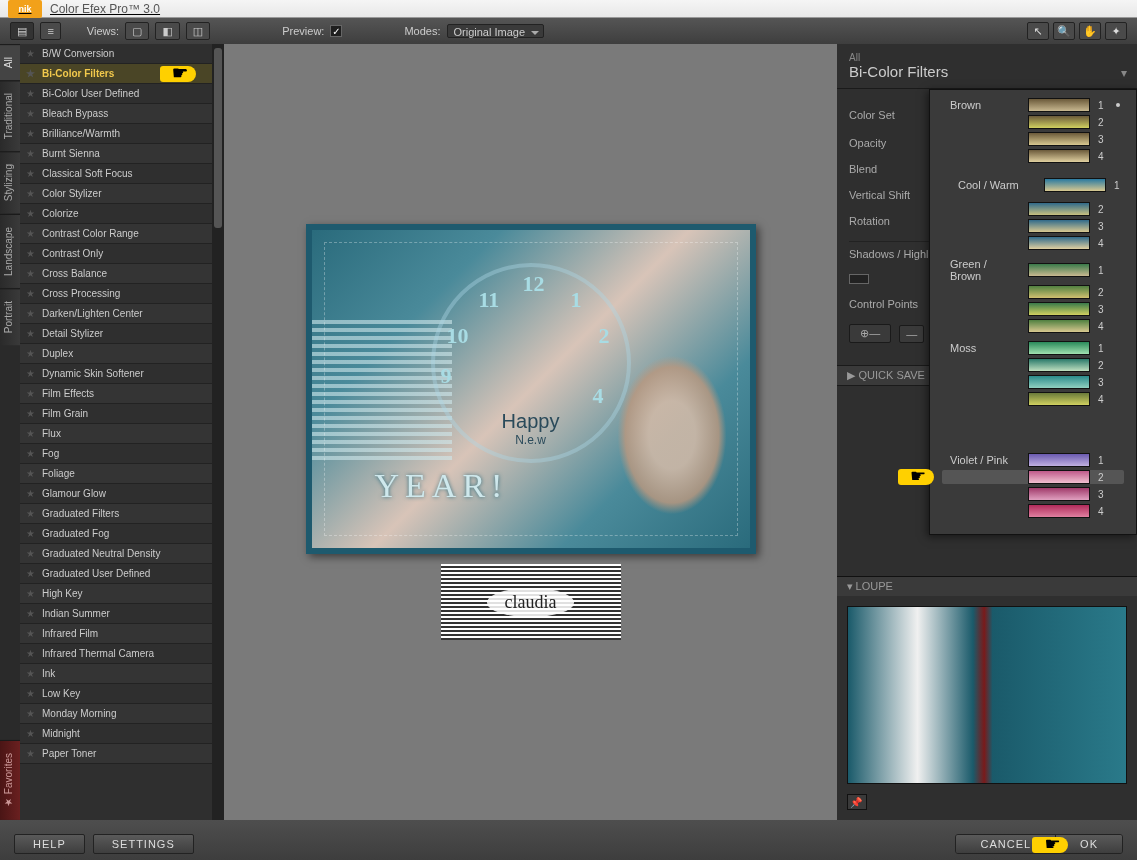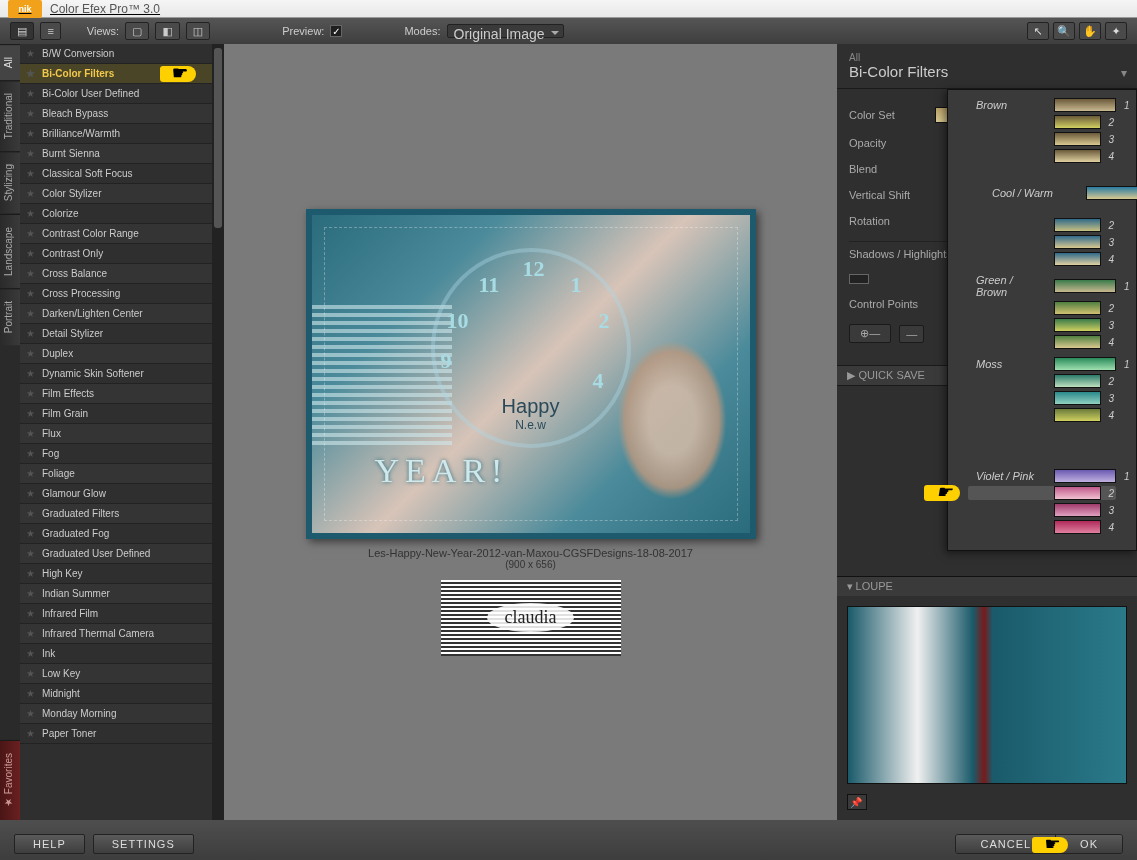--- a/index.html
+++ b/index.html
@@ -9,21 +9,21 @@
 .logo { width: 34px; height: 18px; background: #f2a11a; color: #fff; font-size: 9px; font-weight: bold; display: flex; align-items: center; justify-content: center; border-radius: 2px; }
 .app-title { font-size: 12px; color: #555; }
 
 .toolbar { height: 26px; background: linear-gradient(#555, #3e3e3e); display: flex; align-items: center; padding: 0 10px; gap: 6px; font-size: 11px; color: #ccc; }
 .tb-btn { border: 1px solid #222; background: #4a4a4a; padding: 1px 6px; height: 18px; display: inline-flex; align-items: center; border-radius: 2px; }
 .tb-btn.active { background: #333; }
 .tb-check { width: 12px; height: 12px; background: #1f1f1f; border: 1px solid #666; display: inline-flex; align-items: center; justify-content: center; color: #fff; font-size: 10px; }
 .tb-spacer { flex: 1; }
 .tb-right { display: flex; gap: 4px; }
 .tb-icon { width: 22px; height: 18px; border: 1px solid #222; background: #4a4a4a; display: inline-flex; align-items: center; justify-content: center; color: #ddd; font-size: 11px; border-radius: 2px; }
-.dropdown { background: #3a3a3a; border: 1px solid #222; color: #ccc; font-size: 14px; padding: 1px 18px 1px 6px; height: 14px; position: relative; border-radius: 2px; }
+.dropdown { background: #3a3a3a; border: 1px solid #222; color: #ccc; font-size: 11px; padding: 1px 18px 1px 6px; height: 14px; position: relative; border-radius: 2px; }
 .dropdown::after { content: ''; position: absolute; right: 4px; top: 6px; border: 4px solid transparent; border-top-color: #aaa; }
 
 .main { display: flex; height: calc(100% - 28px - 26px - 30px); }
 
 .vert-tabs { width: 20px; background: #2a2a2a; display: flex; flex-direction: column; }
 .vtab { writing-mode: vertical-rl; transform: rotate(180deg); padding: 12px 3px; font-size: 10px; color: #aaa; border-bottom: 1px solid #1a1a1a; text-align: center; cursor: pointer; background: linear-gradient(to right, #3a3a3a, #2a2a2a); }
 .vtab.active { background: #444; color: #ddd; }
 .vtab.fav { background: linear-gradient(to right, #6a2020, #4a1515); color: #c99; }
 
 .filter-list { width: 204px; background: #2f2f2f; overflow-y: auto; position: relative; }
@@ -59,21 +59,21 @@
 
 .settings { padding: 18px 12px 8px 12px; font-size: 11px; color: #aaa; position: relative; }
 .setting-row { display: flex; align-items: center; margin-bottom: 14px; gap: 8px; }
 .setting-row label { width: 78px; }
 .swatch-btn { width: 70px; height: 16px; background: linear-gradient(#b8a068, #d8c890); border: 1px solid #111; }
 .mini-num { font-size: 10px; color: #ccc; }
 .mini-arrow { width: 12px; height: 12px; background: #444; border: 1px solid #111; font-size: 8px; display: flex; align-items: center; justify-content: center; color: #aaa; }
 .cp-btn { padding: 2px 10px; background: #3a3a3a; border: 1px solid #1a1a1a; color: #aaa; font-size: 11px; border-radius: 2px; }
 .subheader { background: #3a3a3a; border-top: 1px solid #1a1a1a; border-bottom: 1px solid #1a1a1a; padding: 3px 10px; color: #999; font-size: 11px; }
 
-.color-popup { position: absolute; top: 0; right: 0; width: 190px; background: #3a3a3a; border: 1px solid #111; padding: 8px 20px; z-index: 20; box-shadow: -2px 2px 8px rgba(0,0,0,.5); font-style: italic; }
+.color-popup { position: absolute; top: 0; right: 0; width: 208px; background: #3a3a3a; border: 1px solid #111; padding: 8px 12px; z-index: 20; box-shadow: -2px 2px 8px rgba(0,0,0,.5); }
 .color-group { margin-bottom: 8px; }
 .color-group .gname { font-size: 11px; color: #ccc; margin-bottom: 4px; padding-left: 4px; }
 .swatch-row { display: flex; align-items: center; gap: 8px; margin-bottom: 3px; padding-left: 4px; }
 .swatch { width: 62px; height: 14px; border: 1px solid #111; }
 .swatch-row .idx { font-size: 10px; color: #ccc; width: 10px; }
 .swatch-row .dot { width: 4px; height: 4px; border-radius: 50%; background: #ccc; }
 .swatch-row.sel { background: #555; border-radius: 2px; position: relative; }
 
 .loupe-section { border-top: 1px solid #111; }
 .loupe-header { background: #3a3a3a; padding: 3px 10px; color: #999; font-size: 11px; }
@@ -151,29 +151,30 @@
       <div class="filter-item">Duplex</div>
       <div class="filter-item">Dynamic Skin Softener</div>
       <div class="filter-item">Film Effects</div>
       <div class="filter-item">Film Grain</div>
       <div class="filter-item">Flux</div>
       <div class="filter-item">Fog</div>
       <div class="filter-item">Foliage</div>
       <div class="filter-item">Glamour Glow</div>
       <div class="filter-item">Graduated Filters</div>
       <div class="filter-item">Graduated Fog</div>
+      <div class="filter-item">Graduated Neutral Density</div>
       <div class="filter-item">Graduated User Defined</div>
       <div class="filter-item">High Key</div>
       <div class="filter-item">Indian Summer</div>
       <div class="filter-item">Infrared Film</div>
       <div class="filter-item">Infrared Thermal Camera</div>
       <div class="filter-item">Ink</div>
       <div class="filter-item">Low Key</div>
+      <div class="filter-item">Monday Morning</div>
       <div class="filter-item">Midnight</div>
-      <div class="filter-item">Monday Morning</div>
       <div class="filter-item">Paper Toner</div>
       <div class="scrollbar">
         <div class="scroll-thumb"></div>
       </div>
   </div>
 
   <div class="canvas-area">
     <div class="canvas-wrap">
       <div class="stripes"></div>
       <div class="canvas-inner">
@@ -189,24 +190,20 @@
           </div>
         </div>
         <div class="champagne"></div>
         <div class="hny-text">
           <div>Happy</div>
           <div style="font-size:12px;font-family:Arial">N.e.w</div>
         </div>
         <div class="year-text">YEAR!</div>
       </div>
     </div>
-    <div class="caption">
-      <div>Les-Happy-New-Year-2012-van-Maxou-CGSFDesigns-18-08-2017</div>
-      <div class="dim">(900 x 656)</div>
-    </div>
     <div class="sig-box">
       <div class="sig-inner">claudia</div>
     </div>
   </div>
 
   <div class="right-panel">
     <div class="panel-header">
       <div class="cat">All</div>
       <div class="name">Bi-Color Filters</div>
       <div class="arrow">▾</div>
@@ -265,21 +262,21 @@
               <span class="idx">3</span>
             </div>
             <div class="swatch-row">
               <div class="swatch" style="background: linear-gradient(rgb(107, 90, 58), rgb(224, 208, 160)); margin-left: 82px;"></div>
               <span class="idx">4</span>
             </div>
           </div>
           <div class="color-group">
             <div class="swatch-row">
               <div style="display: flex; align-items: center; gap: 8px;">
-                <div class="gname" style="width: 74px; margin: 16px;">Cool / Warm</div>
+                <div class="gname" style="width: 74px; margin: 8px;">Cool / Warm</div>
                 <div class="swatch" style="background: linear-gradient(rgb(42, 122, 160), rgb(216, 200, 144)); margin-left: 0px;"></div>
                 <span class="idx">1</span>
               </div>
             </div>
             <div class="swatch-row">
               <div class="swatch" style="background: linear-gradient(rgb(48, 106, 138), rgb(200, 192, 128)); margin-left: 82px;"></div>
               <span class="idx">2</span>
             </div>
             <div class="swatch-row">
               <div class="swatch" style="background: linear-gradient(rgb(48, 106, 138), rgb(216, 200, 144)); margin-left: 82px;"></div>

